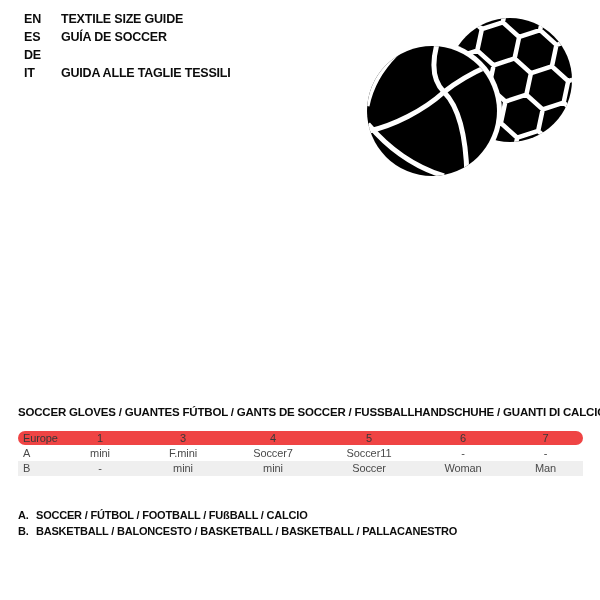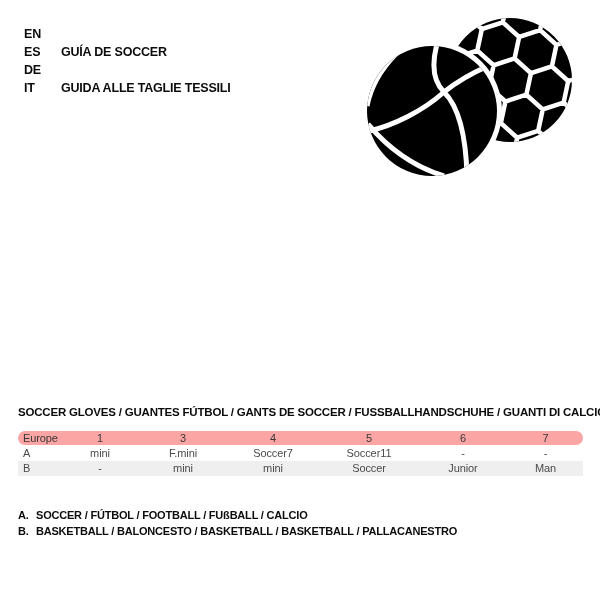--- a/index.html
+++ b/index.html
@@ -1,21 +1,21 @@
 <!DOCTYPE html>
 <html><head>
 <meta charset="utf-8">
 <style>
   html,body{margin:0;padding:0;}
   body{
     width:600px;height:600px;background:#ffffff;position:relative;overflow:hidden;
     font-family:"Liberation Sans","DejaVu Sans",sans-serif;color:#111;
   }
   
-  .lang-list{position:absolute;left:24px;top:25px;}
+  .lang-list{position:absolute;left:24px;top:10px;}
   .lang-row{display:flex;line-height:18px;font-weight:700;font-size:12.5px;letter-spacing:-0.2px;color:#0c0c0c;}
   .lang-code{width:37px;flex:0 0 37px;}
   
   .balls{position:absolute;left:360px;top:8px;width:220px;height:170px;}
   
   .guide{position:absolute;left:18px;top:405px;width:565px;}
   .guide-title{font-weight:700;font-size:11.5px;letter-spacing:-0.2px;line-height:14px;color:#0c0c0c;white-space:nowrap;}
   .size-table{margin-top:12px;width:565px;font-size:11px;letter-spacing:-0.1px;}
   .trow{display:flex;height:15px;line-height:15px;}
   .trow.head{height:14px;line-height:14px;margin-bottom:1px;color:#383838;}
@@ -32,20 +32,21 @@
   .footnotes{margin-top:31px;}
   .footnote{display:flex;font-weight:700;font-size:11px;letter-spacing:-0.2px;line-height:16px;color:#0c0c0c;white-space:nowrap;}
   .footnote .fn-label{width:18px;flex:0 0 18px;}
 </style>
 </head>
 <body>
 
 <div class="lang-list">
   <div class="lang-row">
     <span class="lang-code">EN</span>
+    <span class="lang-label">TEXTILE SIZE GUIDE</span>
   </div>
   <div class="lang-row">
     <span class="lang-code">ES</span>
     <span class="lang-label">GUÍA DE SOCCER</span>
   </div>
   <div class="lang-row">
     <span class="lang-code">DE</span>
   </div>
   <div class="lang-row">
     <span class="lang-code">IT</span>
@@ -80,21 +81,21 @@
         <path d="M 8,116 C 28,140 52,158 84,168"></path>
         <path d="M 36,46 C 22,60 11,78 7,98"></path>
       </g>
     </g>
   </svg>
 </div>
 
 <div class="guide">
   <div class="guide-title">SOCCER GLOVES / GUANTES FÚTBOL / GANTS DE SOCCER / FUSSBALLHANDSCHUHE / GUANTI DI CALCIO</div>
   <div class="size-table" id="size-table">
-      <div class="trow head" style="background: #fca5a5; border-radius: 7px;">
+      <div class="trow head" style="background: #ef4444; border-radius: 7px;">
         <div class="tcell c0">Europe</div>
         <div class="tcell c1">1</div>
         <div class="tcell c2">3</div>
         <div class="tcell c3">4</div>
         <div class="tcell c4">5</div>
         <div class="tcell c5">6</div>
         <div class="tcell c6">7</div>
       </div>
       <div class="trow body" style="background: rgb(255, 255, 255);">
         <div class="tcell c0">A</div>
@@ -104,21 +105,21 @@
         <div class="tcell c4">Soccer11</div>
         <div class="tcell c5">-</div>
         <div class="tcell c6">-</div>
       </div>
       <div class="trow body" style="background: rgb(239, 239, 239);">
         <div class="tcell c0">B</div>
         <div class="tcell c1">-</div>
         <div class="tcell c2">mini</div>
         <div class="tcell c3">mini</div>
         <div class="tcell c4">Soccer</div>
-        <div class="tcell c5">Junior</div>
+        <div class="tcell c5">Woman</div>
         <div class="tcell c6">Man</div>
       </div>
     </div>
   <div class="footnotes">
     <div class="footnote">
       <span class="fn-label">A.</span>
       <span>SOCCER / FÚTBOL / FOOTBALL / FUßBALL / CALCIO</span>
     </div>
     <div class="footnote">
       <span class="fn-label">B.</span>

